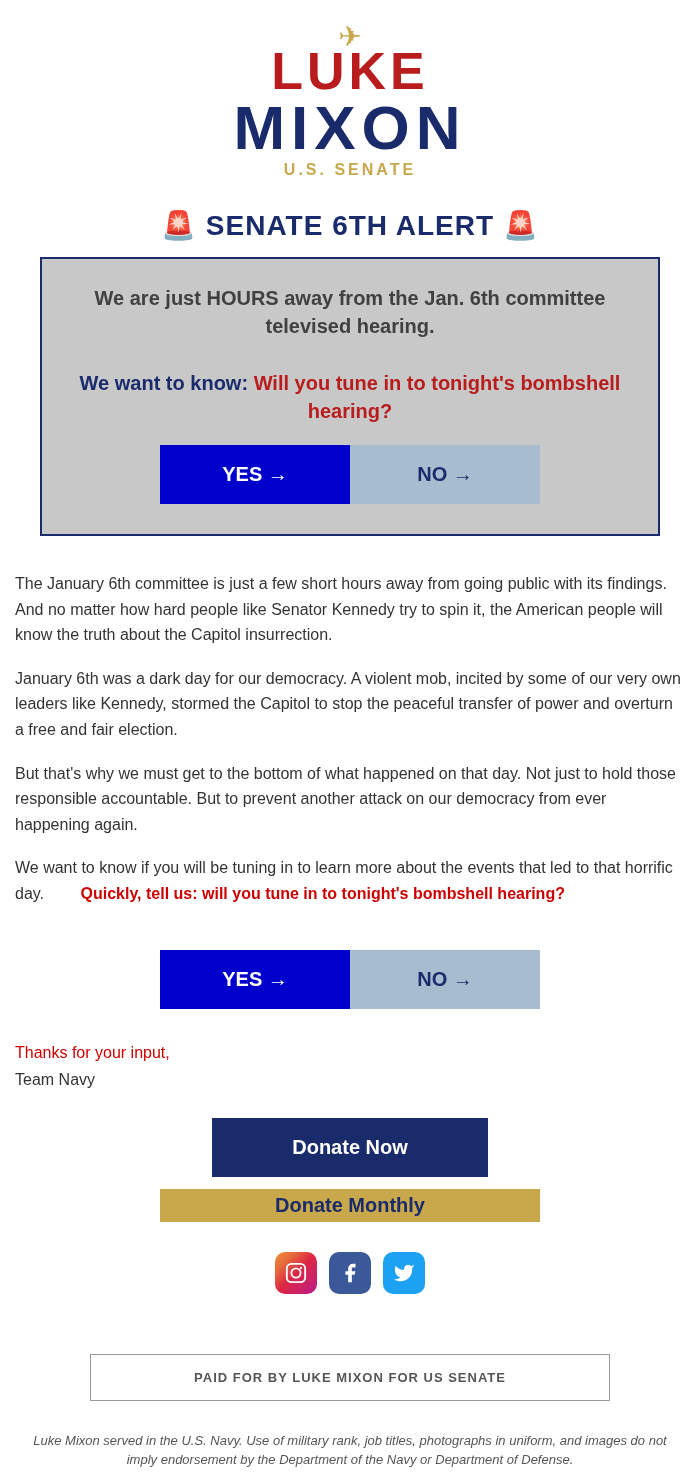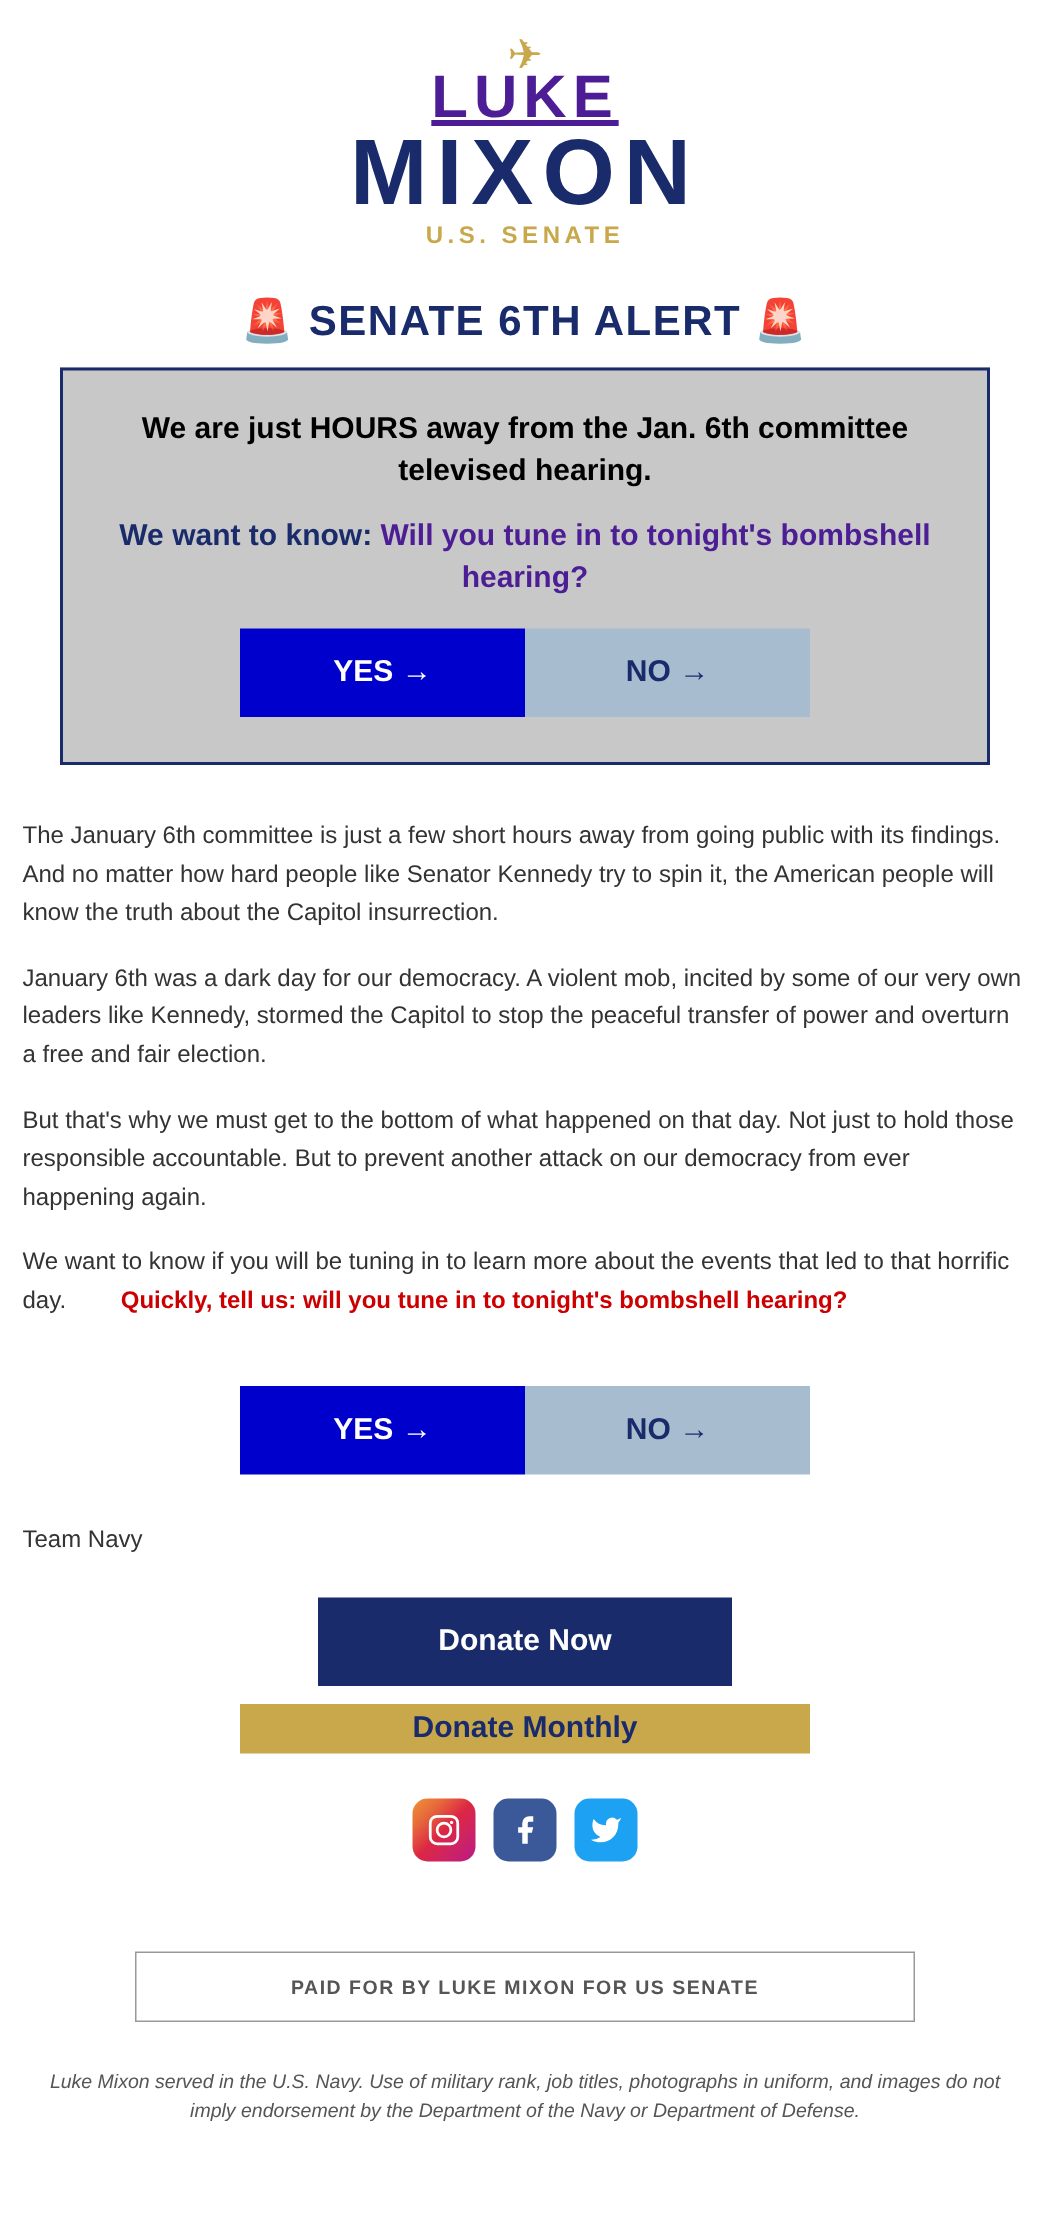--- a/index.html
+++ b/index.html
@@ -14,27 +14,26 @@
     
     .header {
       text-align: center;
       padding: 20px 10px 10px;
     }
     .header-logo {
       display: inline-block;
       text-align: center;
     }
     .logo-luke {
-      font-size: 40px;
+      font-size: 52px;
       font-weight: 900;
-      color: #4c1d95;
+      color: #b91c1c;
       letter-spacing: 4px;
       line-height: 1;
       font-family: Impact, Arial Black, sans-serif;
-      text-decoration: underline;
     }
     .logo-mixon {
       font-size: 62px;
       font-weight: 900;
       color: #1a2b6b;
       letter-spacing: 6px;
       line-height: 1;
       font-family: Impact, Arial Black, sans-serif;
     }
     .logo-senate {
@@ -64,22 +63,22 @@
     .survey-box {
       margin: 0 40px 20px;
       border: 2px solid #1a2b6b;
       background: #c8c8c8;
       padding: 25px 30px 30px;
       text-align: center;
     }
     .survey-hours {
       font-size: 20px;
       font-weight: bold;
-      color: #000000;
-      margin-bottom: 15px;
+      color: #404040;
+      margin-bottom: 29px;
       line-height: 1.4;
     }
     .survey-question {
       font-size: 20px;
       font-weight: bold;
       color: #cc0000;
       margin-bottom: 20px;
       line-height: 1.4;
     }
     .survey-question span {
@@ -255,21 +254,21 @@
   </div>
 </div>
 
 <div class="alert-title">
   <span>🚨</span><span> SENATE 6TH ALERT </span><span>🚨</span>
 </div>
 
 <div class="survey-box">
   <div class="survey-hours">We are just HOURS away from the Jan. 6th committee televised hearing.</div>
   <div class="survey-question">
-    <span>We want to know: </span><span style="color:#4c1d95;margin-top:33px;">Will you tune in to tonight's bombshell hearing?</span>
+    <span>We want to know: </span><span style="color:#b91c1c;margin-top:33px;">Will you tune in to tonight's bombshell hearing?</span>
   </div>
   <div class="button-row">
     <button class="btn-yes">YES →</button>
     <button class="btn-no">NO →</button>
   </div>
 </div>
 
 <div class="body-text">
   <p>The January 6th committee is just a few short hours away from going public with its findings. And no matter how hard people like Senator Kennedy try to spin it, the American people will know the truth about the Capitol insurrection.</p>
   <p>January 6th was a dark day for our democracy. A violent mob, incited by some of our very own leaders like Kennedy, stormed the Capitol to stop the peaceful transfer of power and overturn a free and fair election.</p>
@@ -278,20 +277,21 @@
     <span>We want to know if you will be tuning in to learn more about the events that led to that horrific day. </span><span class="highlight-red">Quickly, tell us: will you tune in to tonight's bombshell hearing?</span>
   </p>
 </div>
 
 <div class="second-button-row">
   <button class="btn-yes">YES →</button>
   <button class="btn-no">NO →</button>
 </div>
 
 <div class="thanks-section">
+  <div class="thanks-text">Thanks for your input,</div>
   <div class="team-text">Team Navy</div>
 </div>
 
 <div class="donate-section">
   <button class="btn-donate-now">Donate Now</button>
   <button class="btn-donate-monthly">Donate Monthly</button>
 </div>
 
 <div class="social-section">
   <div class="social-icons">

